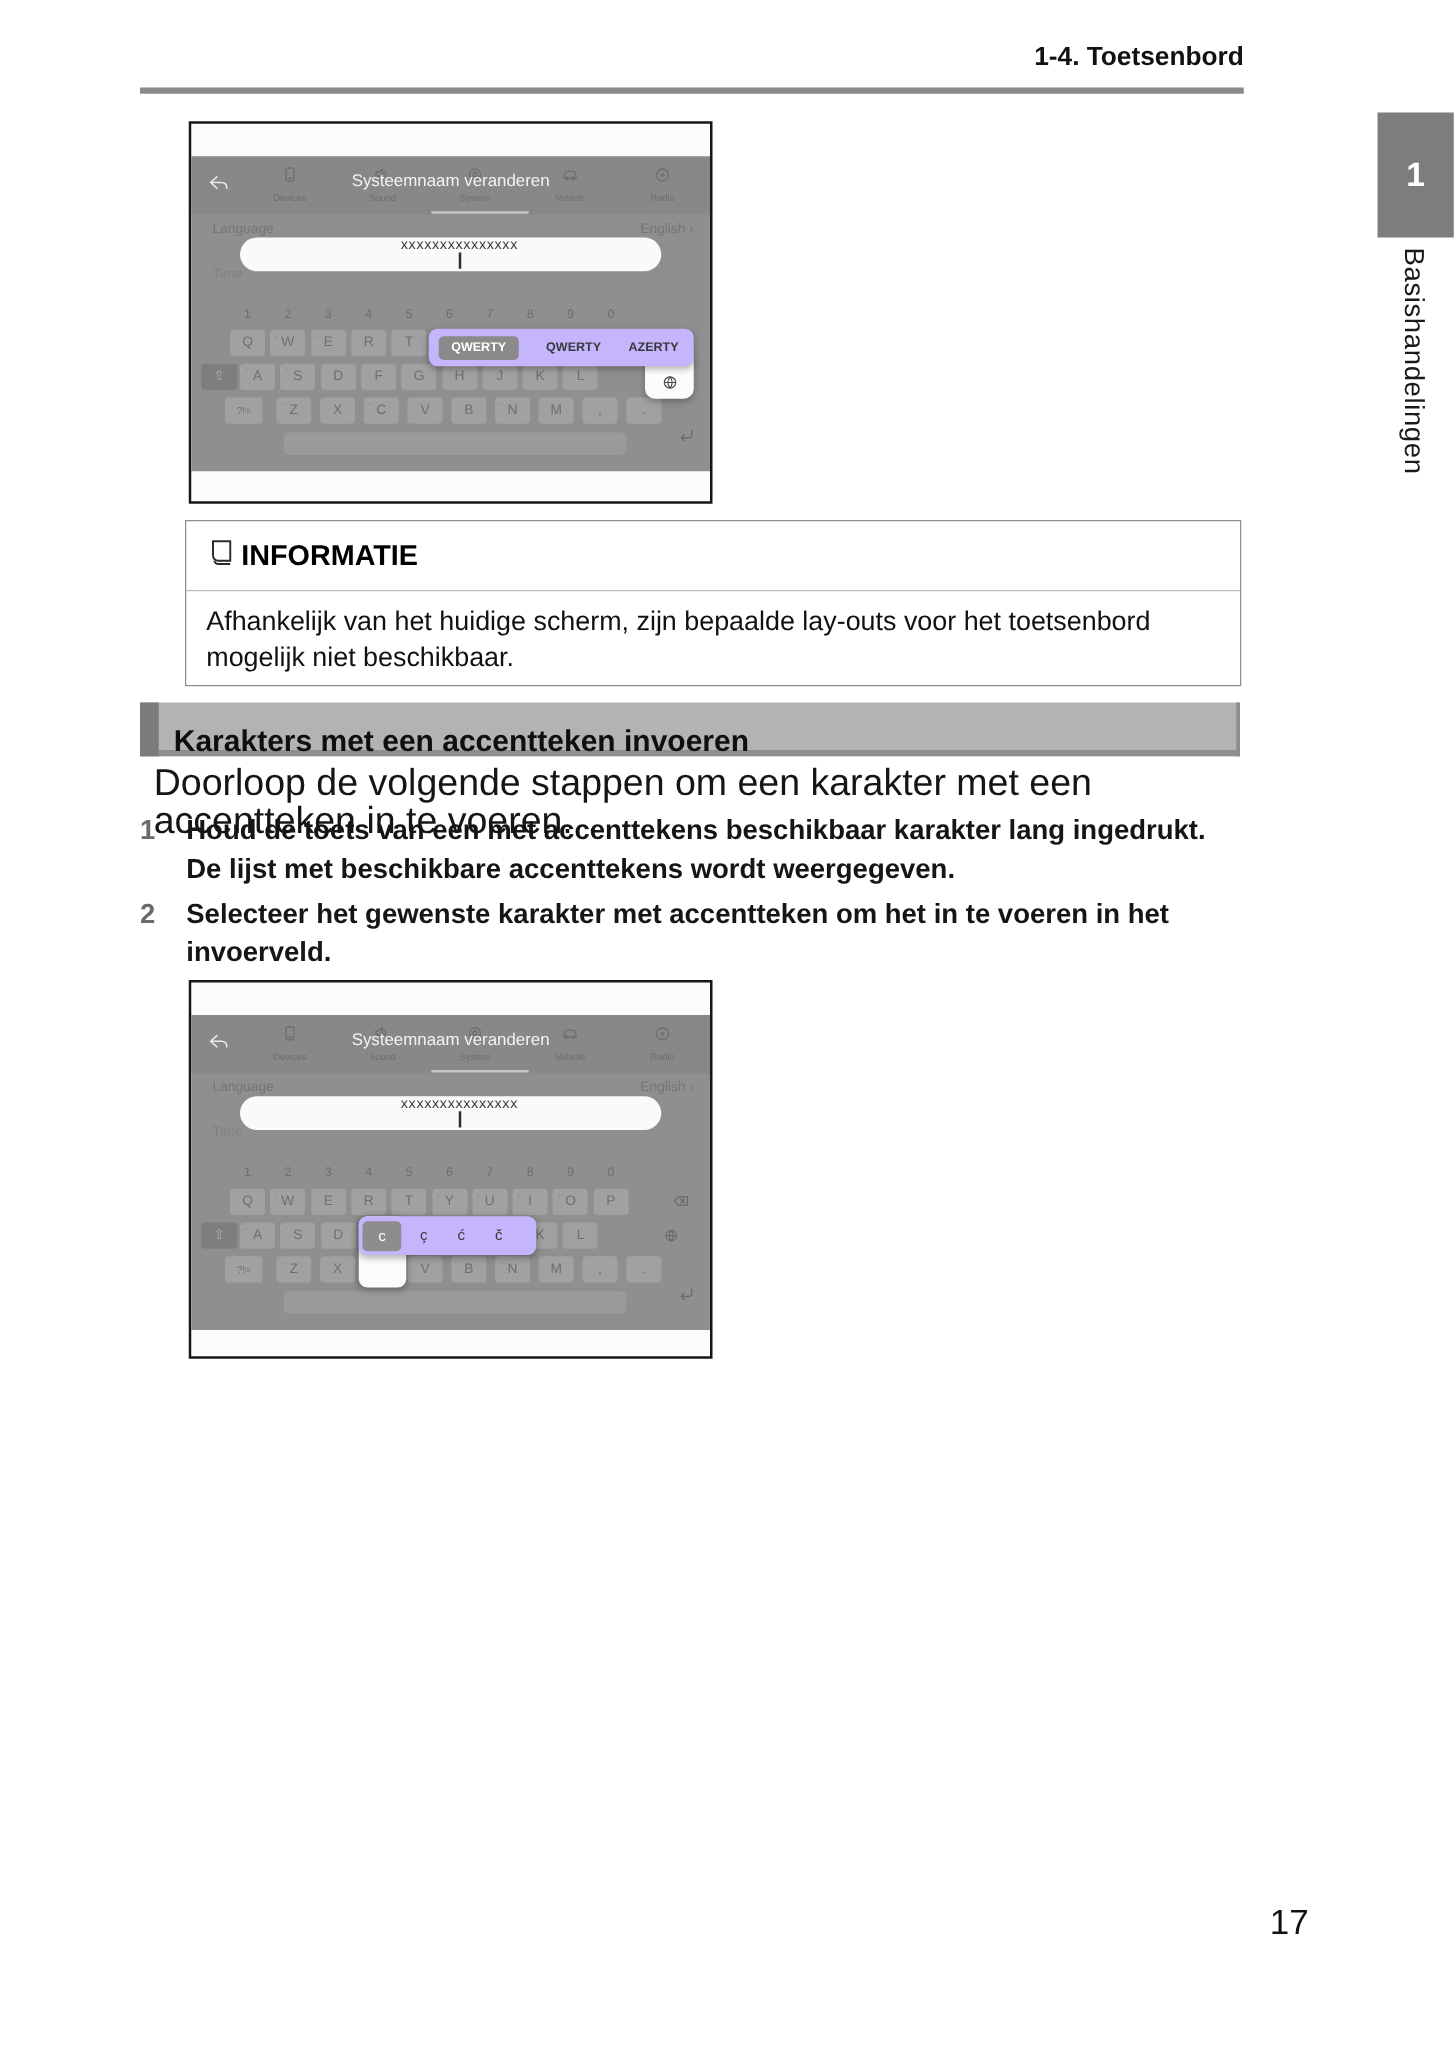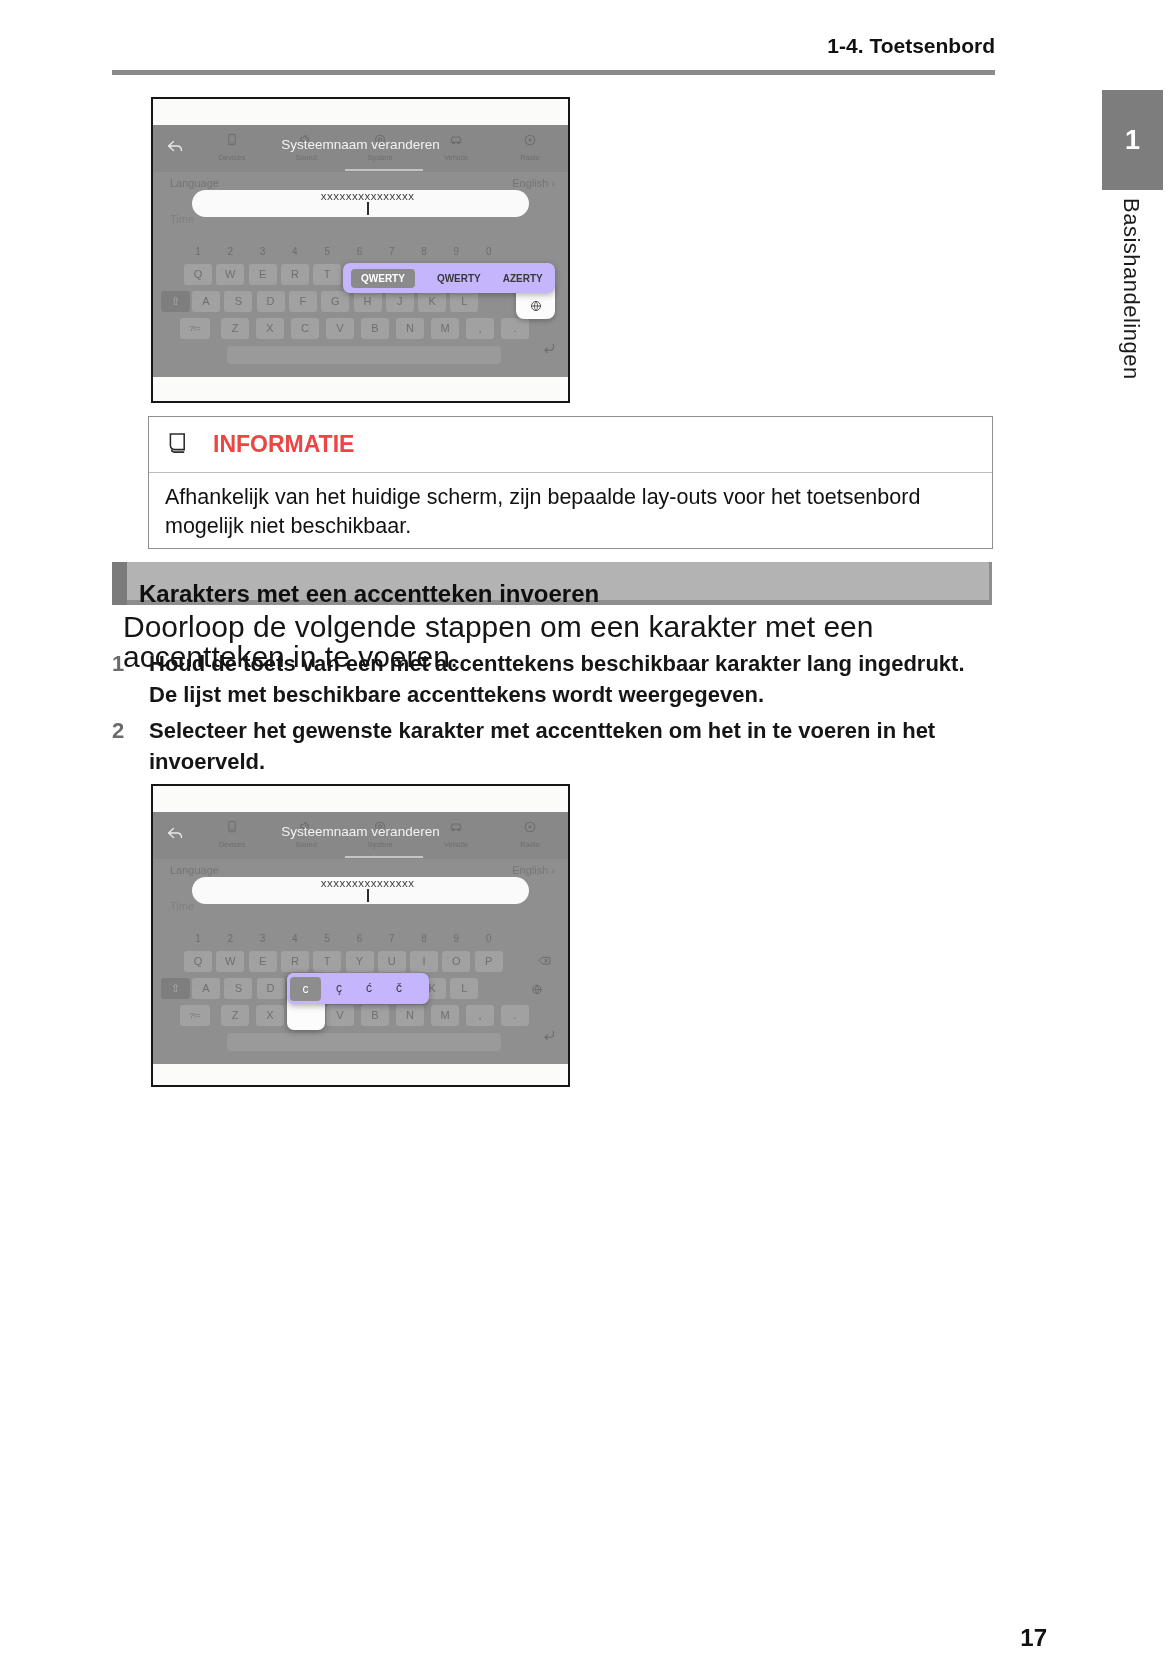--- a/index.html
+++ b/index.html
@@ -6,21 +6,21 @@
   .page{position:relative;width:1165px;height:1653px;background:#fff;overflow:hidden;
         font-family:"Liberation Sans",sans-serif;color:#151515;}
   
   .hdr{position:absolute;top:34px;right:170px;font-size:21px;font-weight:bold;color:#111;}
   .rule{position:absolute;left:112px;top:70px;width:883px;height:5px;background:#8a8a8a;}
   .chapTab{position:absolute;left:1102px;top:90px;width:61px;height:100px;background:#7d7d7d;
            display:flex;align-items:center;justify-content:center;}
   .chapTab span{color:#fff;font-size:27px;font-weight:bold;}
   .chapTitle{position:absolute;left:1118px;top:198px;height:230px;writing-mode:vertical-rl;
              font-size:22px;color:#1a1a1a;letter-spacing:.5px;}
-  .pageNum{position:absolute;top:1624px;right:118px;font-size:24px;font-weight:bold;color:#111;}
+  .pageNum{position:absolute;top:1522px;right:118px;font-size:28px;font-weight:normal;color:#111;}
   
   .shot{position:absolute;left:151px;width:415px;background:#fbfbf9;border:2px solid #161616;}
   .shot1{top:97px;height:302px;}
   .shot2{top:784px;height:299px;}
   .screen{position:absolute;left:0;right:0;top:26px;height:252px;background:#8f8f8f;overflow:hidden;}
   .tabbar{position:absolute;left:0;right:0;top:0;height:47px;background:rgba(0,0,0,0.045);}
   .backbtn{position:absolute;left:12px;top:13px;width:20px;height:20px;}
   .tab{position:absolute;top:7px;width:62px;margin-left:-31px;text-align:center;opacity:.85;}
   .tab .tlbl{display:block;font-size:7.5px;color:#696969;margin-top:1px;}
   .scrTitle{position:absolute;left:0;right:0;top:12px;text-align:center;font-size:13.5px;color:#f3f3f3;}
@@ -52,21 +52,21 @@
   .heldKey{position:absolute;left:134px;top:161px;width:38px;height:57px;background:#fcfcfc;
            border-radius:7px;box-shadow:0 2px 6px rgba(0,0,0,0.3);z-index:4;}
   .accentBar{left:134px;top:161px;width:142px;height:31px;}
   .accentBar .sel{position:absolute;left:3px;top:3.5px;width:31px;height:24px;background:#8d8d8d;
                   border-radius:4px;color:#fff;font-size:12px;text-align:center;line-height:24px;}
   .accentBar .opt{position:absolute;top:0;height:31px;line-height:31px;font-size:12px;color:#3a3a3a;
                   transform:translateX(-50%);}
   
   .infoBox{position:absolute;left:148px;top:416px;width:843px;height:131px;border:1px solid #8f8f8f;background:#fff;}
   .infoHead{height:55px;border-bottom:1px solid #bcbcbc;display:flex;align-items:center;padding-left:16px;}
-  .infoHead .t{font-size:23px;font-weight:bold;color:#ef4444;margin-left:24px;}
+  .infoHead .t{font-size:23px;font-weight:bold;color:#000000;margin-left:4px;}
   .infoBody{padding:10px 16px 0 16px;font-size:21.5px;line-height:29px;color:#111;}
   
   .secBar{position:absolute;left:112px;top:562px;width:877px;height:38px;background:#b3b3b3;
           border-bottom:5px solid #8e8e8e;border-right:3px solid #8e8e8e;}
   .secBar .blk{position:absolute;left:0;top:0;bottom:-5px;width:15px;background:#7b7b7b;}
   .secBar .t{position:absolute;left:27px;top:12px;line-height:39px;font-size:24px;font-weight:bold;color:#0f0f0f;}
   .intro{position:absolute;left:95px;top:612px;width:885px;font-size:30px;line-height:30px;color:#151515;margin-left:28px;}
   .steps{position:absolute;left:112px;top:648px;width:890px;}
   .step{display:flex;margin-bottom:5px;}
   .step .num{width:37px;flex:0 0 37px;font-size:22px;font-weight:bold;color:#6b6b6b;line-height:31px;}

